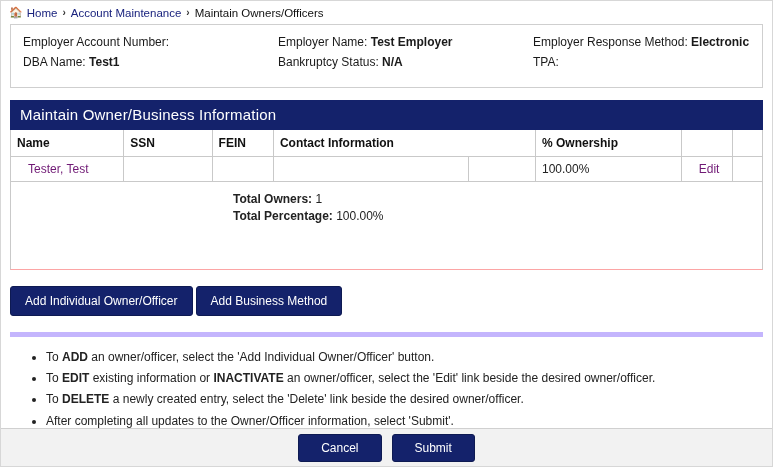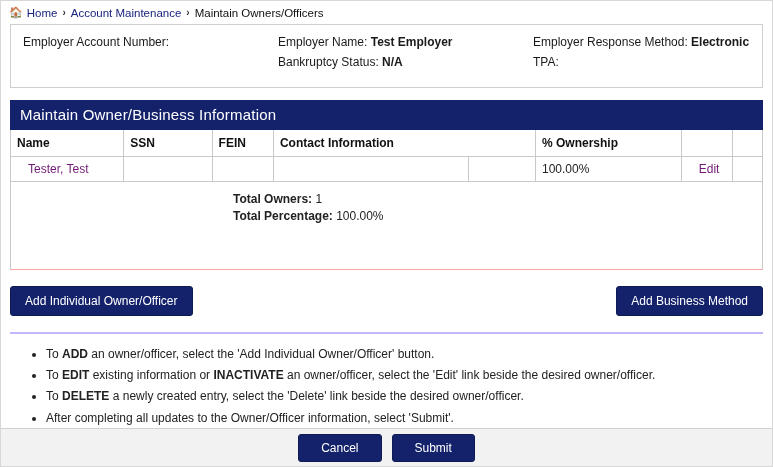--- a/index.html
+++ b/index.html
@@ -124,24 +124,24 @@
   .totals-block {
     border-left: 1px solid #c9c9c9;
     border-right: 1px solid #c9c9c9;
     border-bottom: 1px solid #fca5a5;
     height: 88px;
   }
 
   
   .btn-row {
     display: flex;
-    justify-content: space-between;
+    justify-content: flex-start;
     gap: 3px;
     padding: 16px 0 16px 0;
-    border-bottom: 2px solid #c4b5fd;
+    border-bottom: 5px solid #c4b5fd;
   }
   .btn {
     background: #14226b;
     color: #fff;
     border: 1px solid #0e1a52;
     border-radius: 3px;
     font-size: 12px;
     padding: 7px 14px;
     cursor: pointer;
     font-family: "Liberation Sans", sans-serif;
@@ -195,20 +195,24 @@
     <span class="bc-current">Maintain Owners/Officers</span>
   </div>
 
   <div class="content">
 
     <div class="info-panel">
       <div class="info-col c1">
         <div class="info-row">
           <span class="lbl">Employer Account Number:</span>
           <span class="val"></span>
+        </div>
+        <div class="info-row">
+          <span class="lbl">DBA Name:</span>
+          <span class="val">Test1</span>
         </div>
       </div>
       <div class="info-col c2">
         <div class="info-row">
           <span class="lbl">Employer Name:</span>
           <span class="val">Test Employer</span>
         </div>
         <div class="info-row">
           <span class="lbl">Bankruptcy Status:</span>
           <span class="val">N/A</span>

